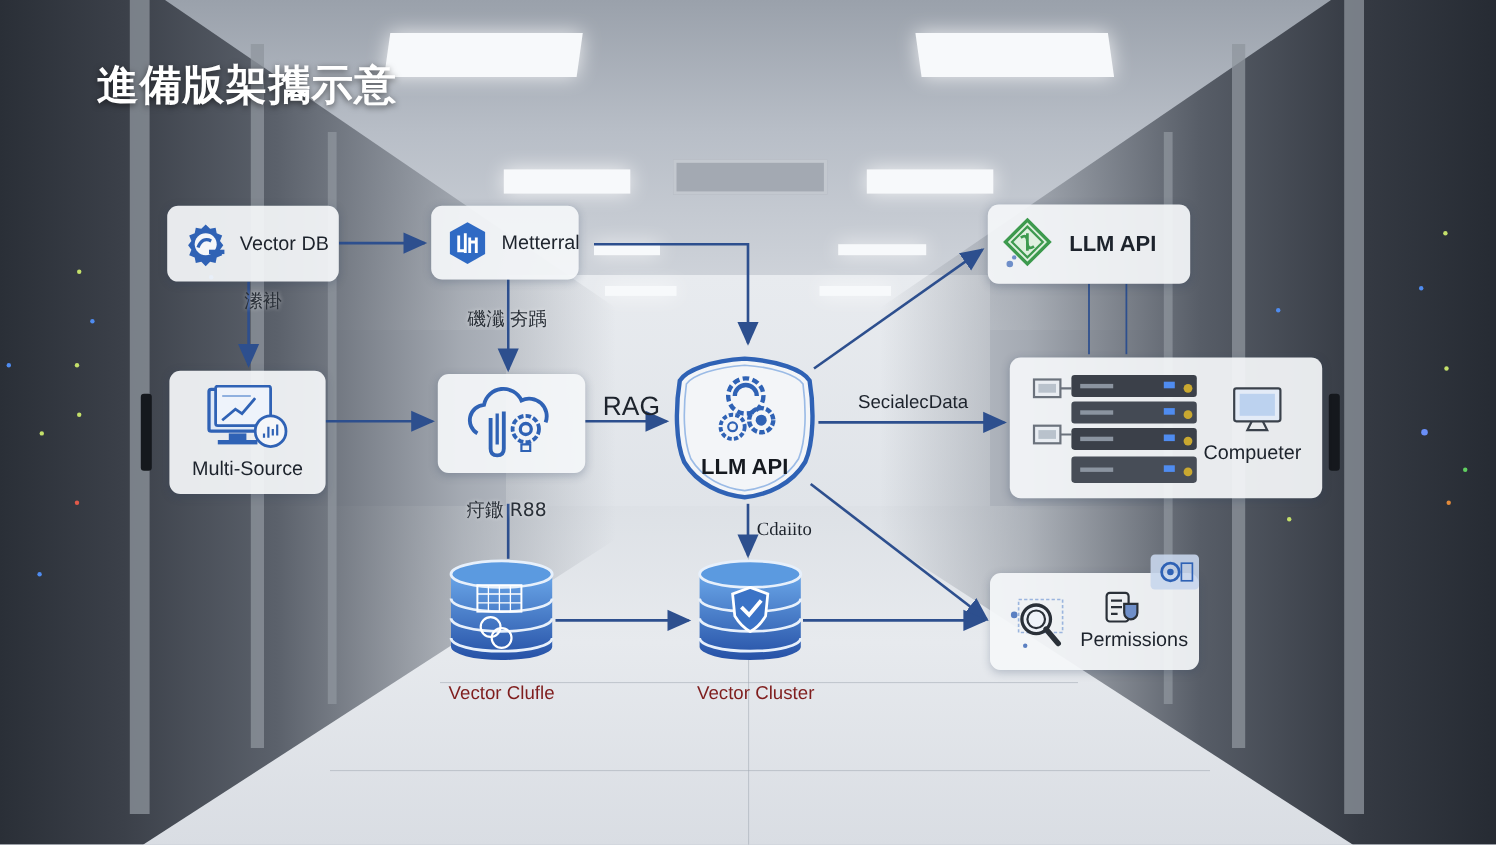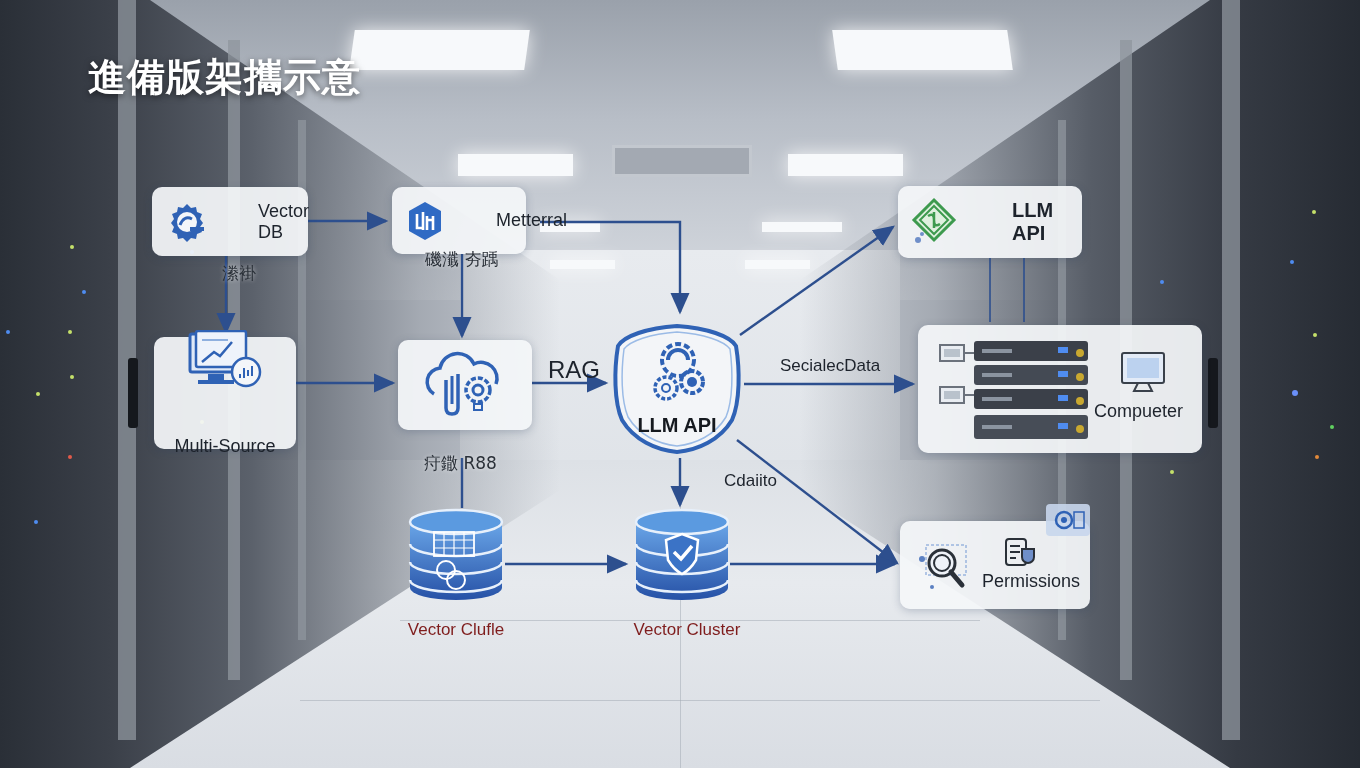--- a/index.html
+++ b/index.html
@@ -57,21 +57,20 @@
     }
 
     
     .node {
       position: absolute;
       background: rgba(244,246,249,0.93);
       border-radius: 10px;
       box-shadow: 0 2px 8px rgba(40,60,90,0.25);
       display: flex; align-items: center;
       color: #1b1f27;
-      gap: 40px;
     }
     .node .label { font-size: 18px; color: #1d232c; }
     .node.bold .label { font-weight: bold; font-size: 20px; }
     .caption {
       position: absolute; font-size: 17px; color: #2a3038;
       font-family: "DejaVu Sans", sans-serif;
       text-shadow: 0 0 4px rgba(255,255,255,0.6);
     }
     .edge-label {
       position: absolute; font-size: 17px; color: #1d232c;
@@ -206,21 +205,21 @@
 
 <div class="node" style="left:392px;top:187px;width:134px;height:67px;">
   <span style="margin-left:14px;width:38px;height:42px;display:inline-block;">
     <svg width="38" height="42" viewBox="0 0 38 42">
       <path d="M19 2 L35 11 L35 31 L19 40 L3 31 L3 11 Z" fill="#2f6ac4"></path>
       <path d="M11 14 v14 h6 M17 12 v18 M21 16 v14 M21 20 h7 M27 16 v14" stroke="#ffffff" stroke-width="2.6" fill="none"></path>
     </svg>
   </span>
   <span class="label" style="margin-left:12px;">Metterral</span>
 </div>
-<div class="caption" style="left:425px;top:248px;">磯瀸 夯踽</div>
+<div class="caption" style="left:425px;top:278px;font-family:Liberation Serif, serif;">磯瀸 夯踽</div>
 
 <div class="node" style="left:154px;top:337px;width:142px;height:112px;flex-direction:column;justify-content:center;">
   <span style="width:82px;height:60px;display:inline-block;">
     <svg width="82" height="60" viewBox="0 0 82 60">
       <rect x="6" y="4" width="50" height="38" rx="2" fill="#dfe9f7" stroke="#2f62b5" stroke-width="3"></rect>
       <rect x="12" y="1" width="50" height="36" rx="2" fill="#eef3fb" stroke="#2f62b5" stroke-width="2.5"></rect>
       <line x1="18" y1="10" x2="44" y2="10" stroke="#8fb0df" stroke-width="2"></line>
       <path d="M18 32 L30 22 L36 26 L48 12" stroke="#2f62b5" stroke-width="2.5" fill="none"></path>
       <rect x="24" y="44" width="16" height="6" fill="#2f62b5"></rect>
       <rect x="14" y="50" width="36" height="4" fill="#2f62b5"></rect>
@@ -259,21 +258,21 @@
       <circle cx="18" cy="52" r="11" fill="none" stroke="#2f62b5" stroke-width="3.5" stroke-dasharray="4 2"></circle>
       <circle cx="18" cy="52" r="4" fill="none" stroke="#2f62b5" stroke-width="2"></circle>
       <circle cx="44" cy="46" r="11" fill="none" stroke="#2f62b5" stroke-width="4" stroke-dasharray="5 2"></circle>
       <circle cx="44" cy="46" r="5" fill="#2f62b5"></circle>
     </svg>
   </span>
   <div class="hub-label">LLM API</div>
 </div>
 
 <div class="edge-label" style="left:780px;top:356px;">SecialecData</div>
-<div class="edge-label" style="left:724px;top:471px;">Cdaiito</div>
+<div class="edge-label" style="left:688px;top:471px;font-family:Liberation Serif, serif;">Cdaiito</div>
 
 <div class="node bold" style="left:898px;top:186px;width:184px;height:72px;">
   <span style="margin-left:12px;width:48px;height:52px;display:inline-block;">
     <svg width="48" height="52" viewBox="0 0 48 52">
       <path d="M24 4 L44 24 L24 44 L4 24 Z" fill="#dff0df" stroke="#3d9a4e" stroke-width="3"></path>
       <path d="M24 10 L38 24 L24 38 L10 24 Z" fill="none" stroke="#3d9a4e" stroke-width="2"></path>
       <path d="M18 20 q6-4 6 4 q0 8 6 4 M24 16 v16" stroke="#3d9a4e" stroke-width="2.5" fill="none"></path>
       <circle cx="8" cy="44" r="3" fill="#6f8fc9"></circle>
       <circle cx="12" cy="38" r="2" fill="#6f8fc9"></circle>
     </svg>

